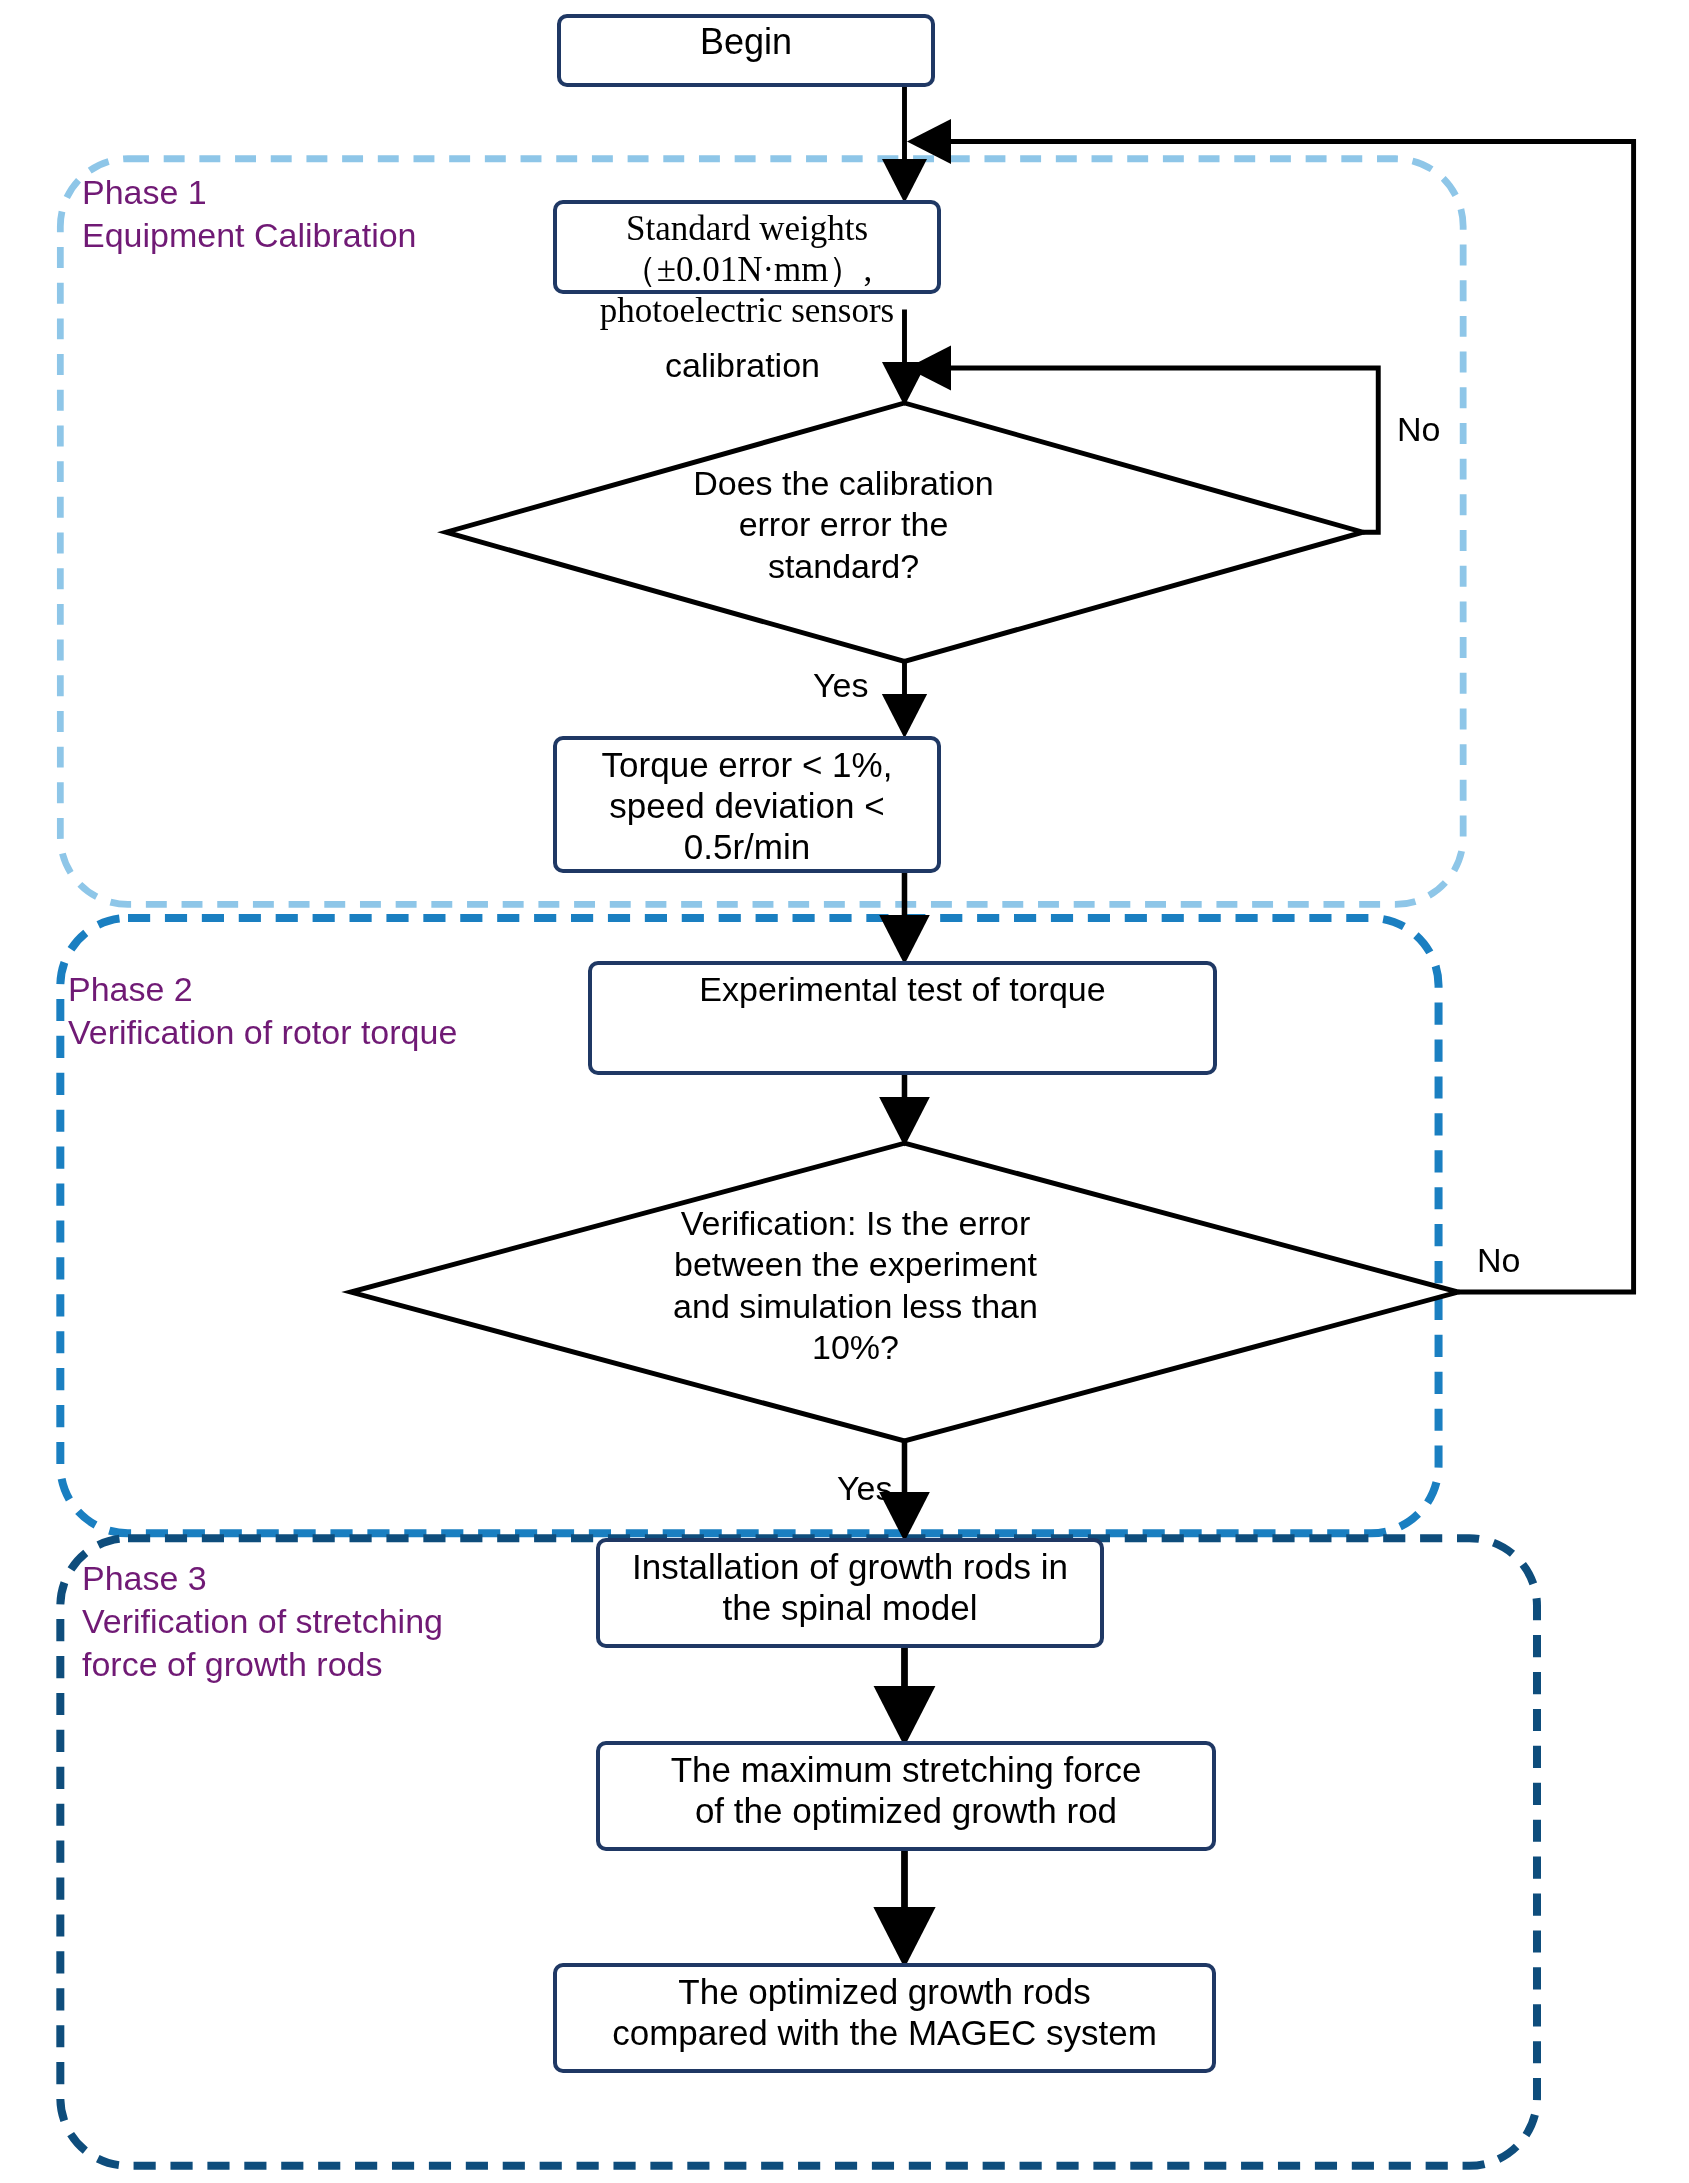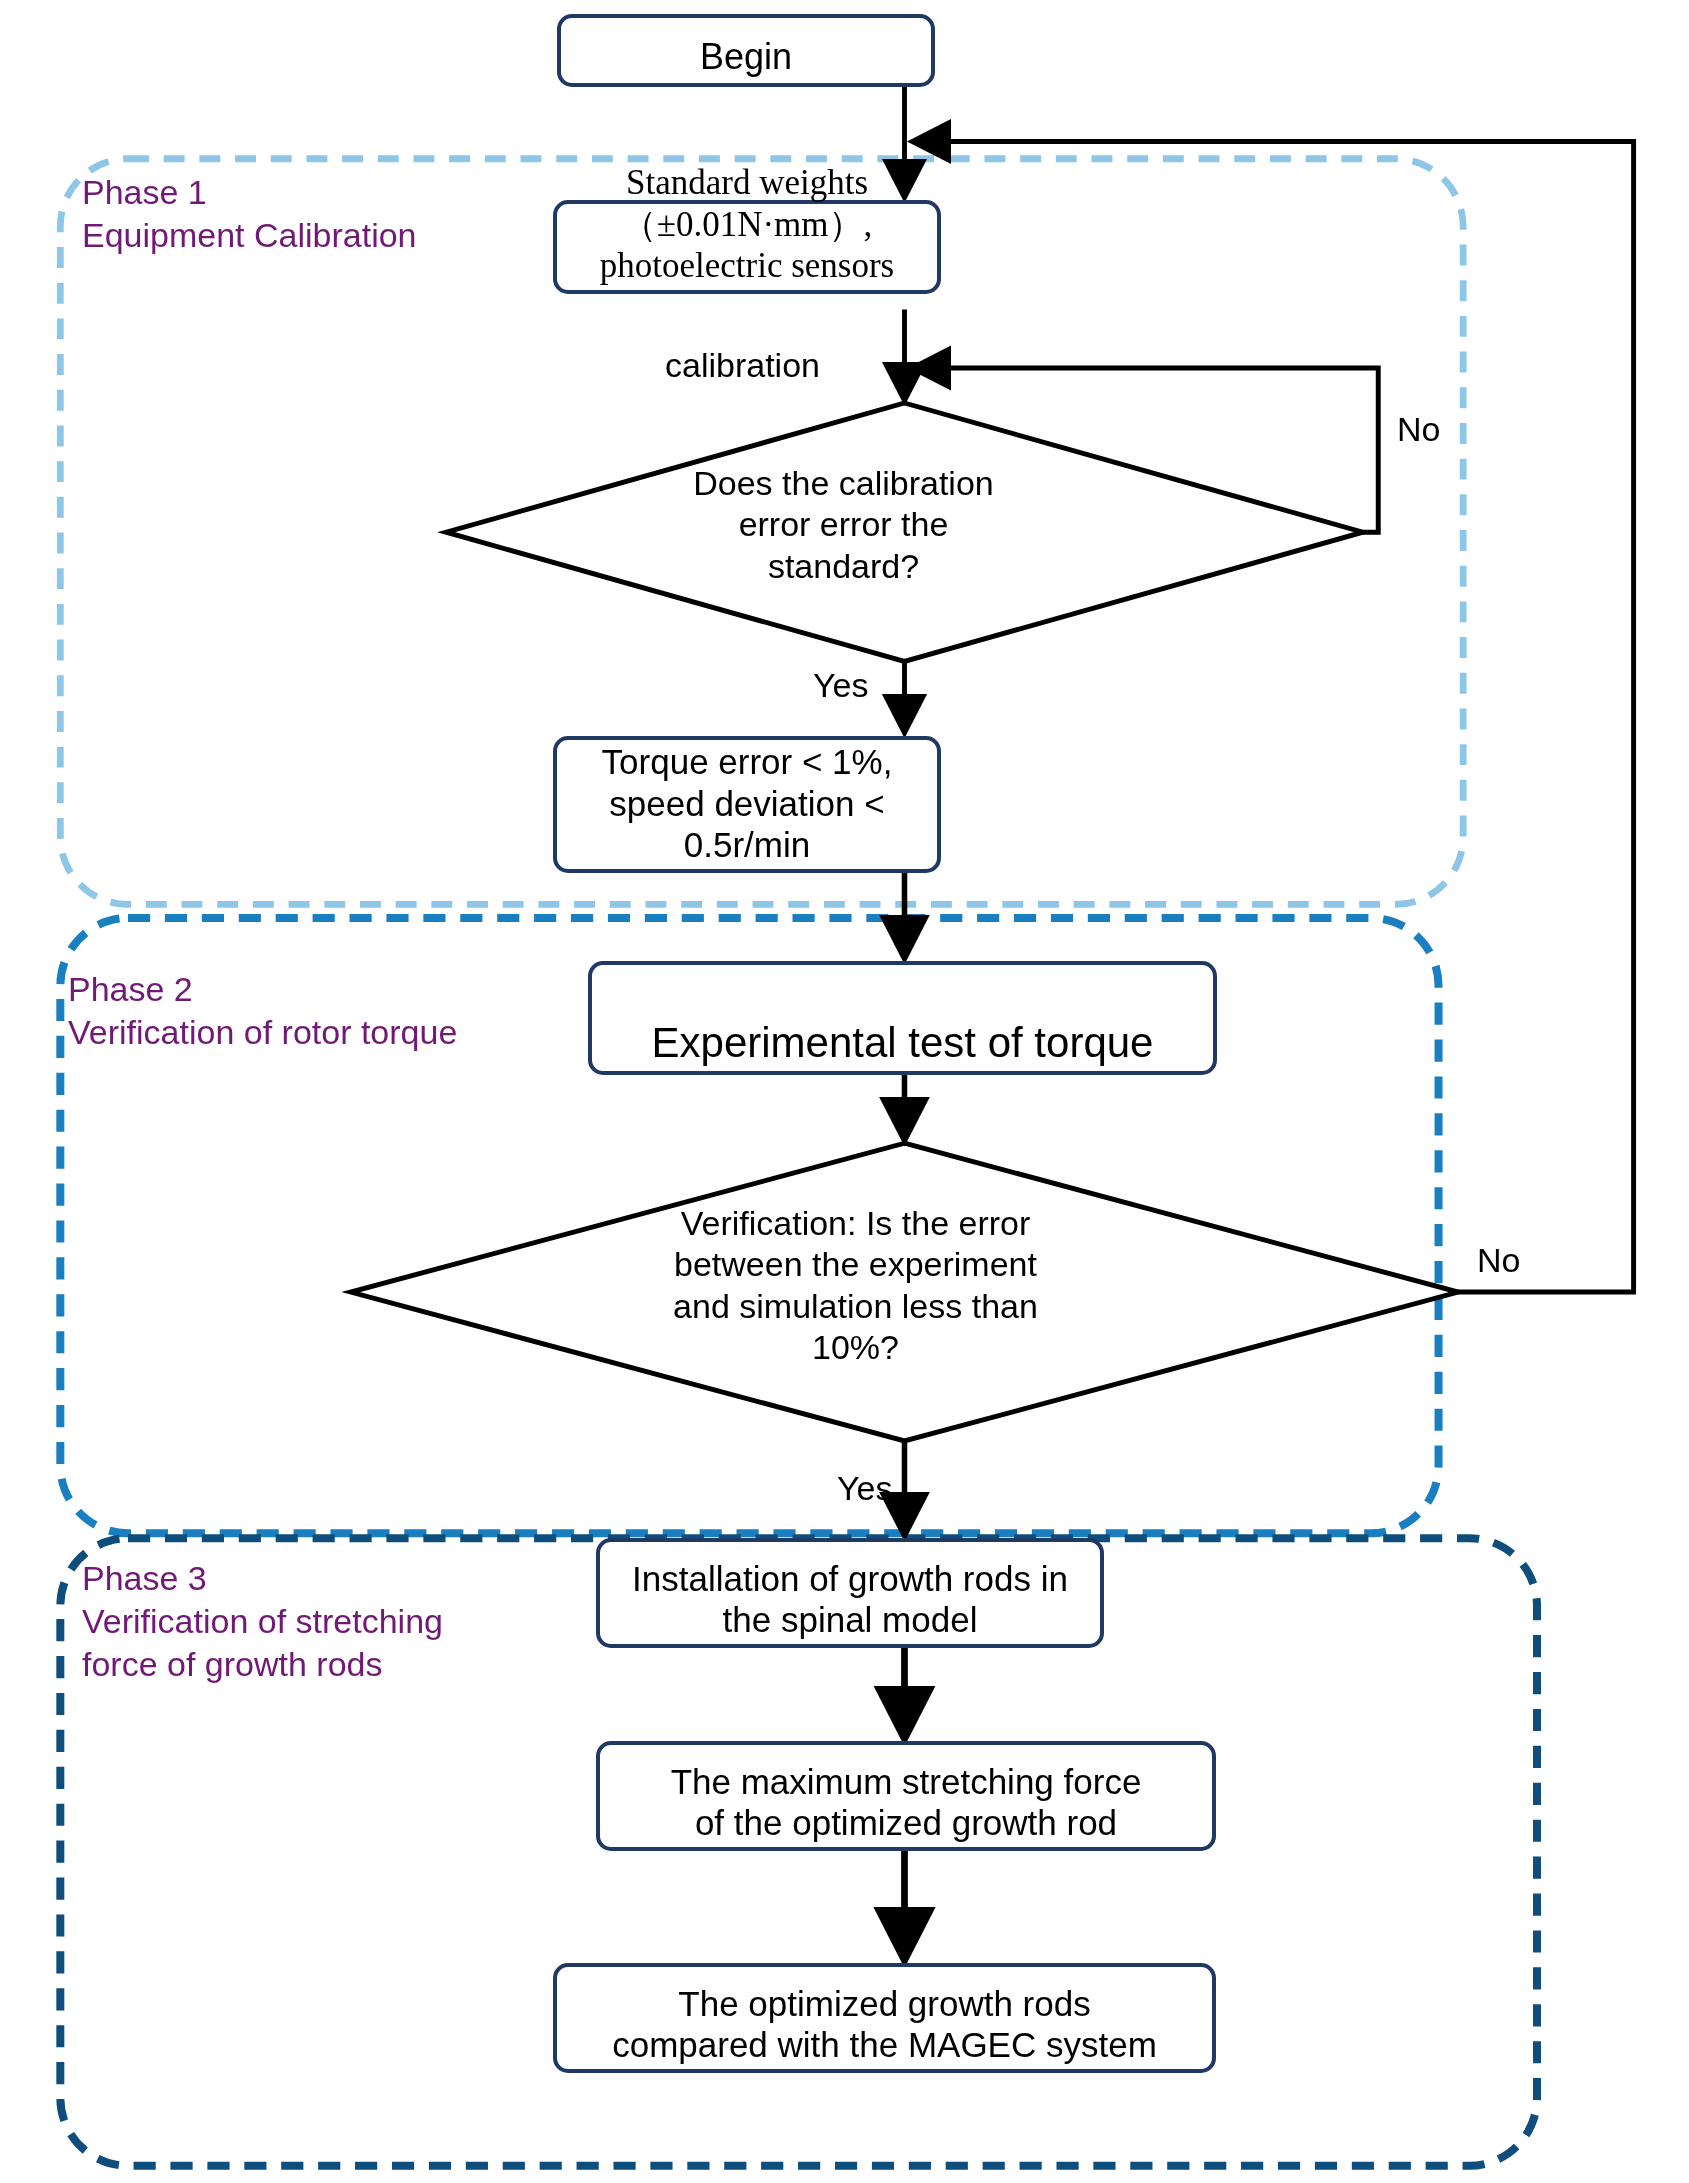--- a/index.html
+++ b/index.html
@@ -23,38 +23,38 @@
     top: 0;
     width: 1689px;
     height: 2183px;
   }
   
   .node {
     position: absolute;
     box-sizing: border-box;
     background: #ffffff;
     border: 4.3px solid #1F3864;
-    border-radius: 15px;
+    border-radius: 10px;
     display: flex;
-    align-items: flex-end;
+    align-items: flex-start;
     justify-content: center;
     text-align: center;
     color: #000000;
     line-height: 1.18;
     padding: 3.7px 11px;
     z-index: 5;
   }
   .node .txt {
     display: block;
     white-space: pre-line;
   }
   .node-begin   { left: 557px;  top: 13.5px;   width: 378px;  height: 73px; font-size: 36px; }
   .node-weights { left: 553px;  top: 200px;  width: 388px;  height: 94px; font-size: 35px; font-family: Liberation Serif, serif; }
   .node-torque  { left: 553px;  top: 736px; width: 388px;  height: 137px; font-size: 35px; }
-  .node-exp     { left: 588px;  top: 961px; width: 629px; height: 114px; font-size: 42px; }
+  .node-exp     { left: 588px;  top: 961px; width: 629px; height: 114px; font-size: 34px; }
   .node-install { left: 596px;  top: 1538px; width: 508px; height: 110px; font-size: 35px; }
   .node-maxforce{ left: 596px;  top: 1741px; width: 620px; height: 110px; font-size: 35px; }
   .node-compare { left: 553px;  top: 1963px; width: 663px; height: 110px; font-size: 35px; }
 
   
   .diamond-text {
     position: absolute;
     text-align: center;
     color: #000000;
     font-size: 34px;

